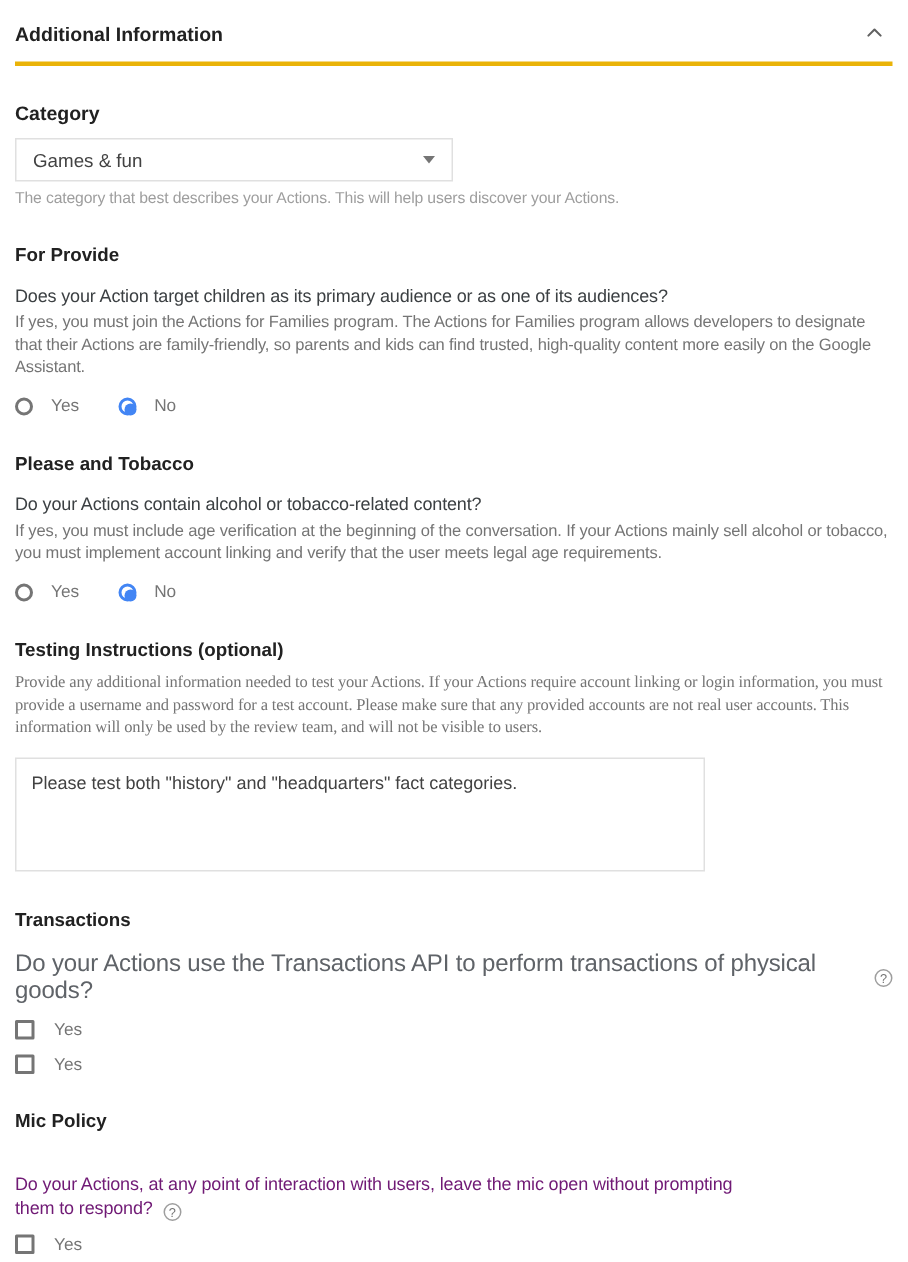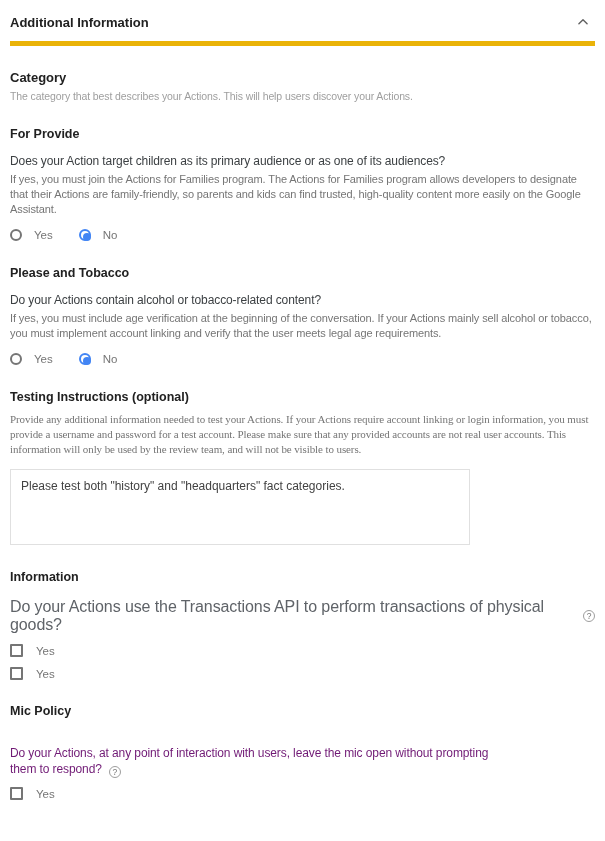--- a/index.html
+++ b/index.html
@@ -8,21 +8,21 @@
     width: 605px; height: 841px; overflow: hidden;
     font-family: "Liberation Sans", "DejaVu Sans", sans-serif;
     color: #424242;
   }
   .page { padding: 0 10px; }
 
   
   .hdr {
     display: flex; justify-content: space-between; align-items: center;
     padding: 14px 4px 11px 0;
-    border-bottom: 5px solid #eab308;
+    border-bottom: 3px solid #eab308;
     text-align: center;
   }
   .hdr-title { font-size: 13px; font-weight: bold; color: #212121; }
   .chevron-btn { width: 16px; height: 16px; cursor: pointer; display: flex; align-items: center; justify-content: center; }
 
   
   .field-label { margin-top: 24px; font-size: 13px; font-weight: bold; color: #212121; }
   .select {
     margin-top: 9px; width: 292px; height: 29px;
     border: 1px solid #e0e0e0; background: #fff;
@@ -90,20 +90,24 @@
     <div class="hdr-title">Additional Information</div>
     <div class="chevron-btn">
       <svg width="14" height="14" viewBox="0 0 24 24" fill="none" stroke="#616161" stroke-width="2.4" stroke-linecap="round" stroke-linejoin="round">
           <path d="M5 15 L12 8 L19 15"></path>
         </svg>
     </div>
   </div>
 
   <div>
     <div class="field-label">Category</div>
+    <div class="select">
+      <span class="select-value">Games &amp; fun</span>
+      <span class="caret"></span>
+    </div>
     <div class="caption">The category that best describes your Actions. This will help users discover your Actions.</div>
   </div>
 
   <div class="section">
     <div class="section-heading">For Provide</div>
     <div class="question">Does your Action target children as its primary audience or as one of its audiences?</div>
     <div class="desc">If yes, you must join the Actions for Families program. The Actions for Families program allows developers to designate that their Actions are family-friendly, so parents and kids can find trusted, high-quality content more easily on the Google Assistant.</div>
     <div class="radio-row">
       <div class="radio-opt">
         <span class="radio"></span>
@@ -132,21 +136,21 @@
     </div>
   </div>
 
   <div class="section">
     <div class="section-heading">Testing Instructions (optional)</div>
     <div class="desc" style="margin-top:8px;font-family:Liberation Serif, serif;">Provide any additional information needed to test your Actions. If your Actions require account linking or login information, you must provide a username and password for a test account. Please make sure that any provided accounts are not real user accounts. This information will only be used by the review team, and will not be visible to users.</div>
     <textarea class="ta" spellcheck="false" style="">Please test both "history" and "headquarters" fact categories.</textarea>
   </div>
 
   <div class="section">
-    <div class="section-heading">Information</div>
+    <div class="section-heading">Transactions</div>
 
     <div class="q-row">
       <span>Do your Actions use the Transactions API to perform transactions of physical goods?</span>
       <span class="help"></span>
     </div>
     <div class="check-row">
       <span class="checkbox"></span>
       <span class="check-label">Yes</span>
     </div>
 

